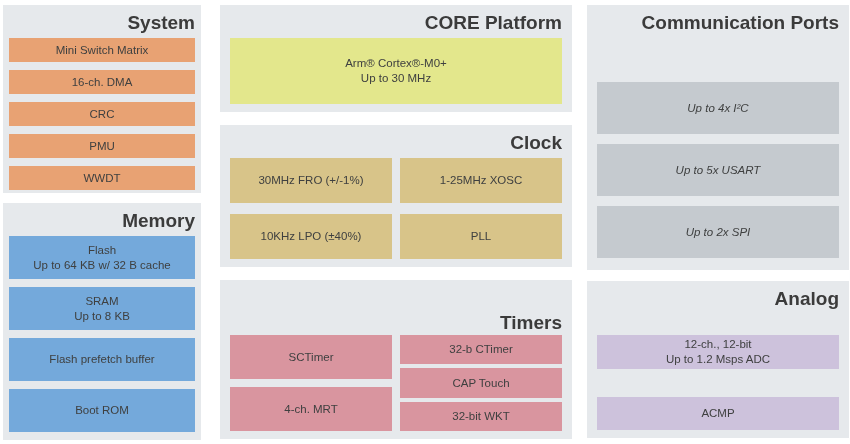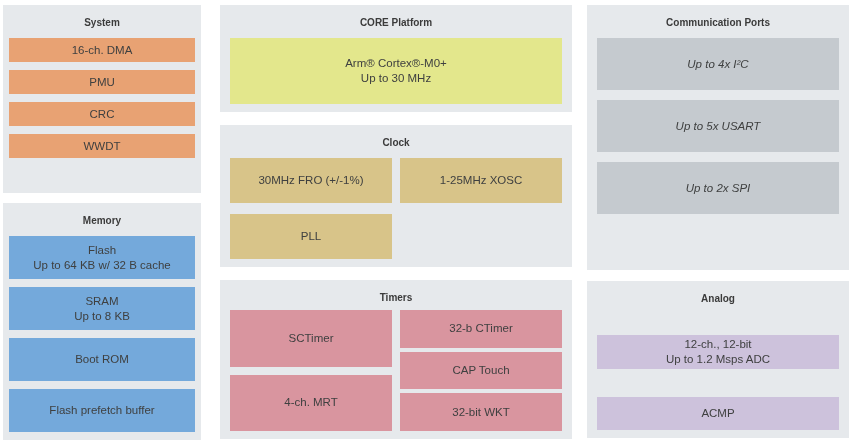--- a/index.html
+++ b/index.html
@@ -18,22 +18,22 @@
   .panel {
     background:var(--panel_bg);
     box-sizing:border-box;
     display:flex; flex-direction:column;
     padding:8px 6px;
   }
   .col-mid .panel, .col-right .panel { padding:8px 10px; }
 
   .panel-title {
     flex:0 0 auto;
-    font-size:10px; font-weight:bold; color:var(--title_text);
-    text-align:center; line-height:20px; margin-bottom:5px;
+    font-size:19px; font-weight:bold; color:var(--title_text);
+    text-align:right; line-height:20px; margin-bottom:5px;
   }
   .blocks { display:flex; flex-direction:column; }
 
   .block {
     display:flex; align-items:center; justify-content:center;
     text-align:center; white-space:pre-line;
     font-size:11.5px; line-height:1.3; color:var(--block_text);
   }
 
   
@@ -47,28 +47,28 @@
 
   .p-core    { height:107px; }
   .p-core .blocks { flex:1; }
   .p-core .block  { flex:1; }
 
   .p-clock   { height:142px; }
   .clock-grid { display:grid; grid-template-columns:1fr 1fr; column-gap:8px; row-gap:11px; }
   .clock-grid .block { height:45px; }
 
   .p-timers  { height:159px; }
-  .p-timers .panel-title { margin-bottom:2px; }
+  .p-timers .panel-title { margin-bottom:2px;margin-top:25px; }
   .timers-grid { flex:1; display:grid; grid-template-columns:1fr 1fr; column-gap:8px; }
   .tcol { display:flex; flex-direction:column; }
   .tcol-left  { gap:8px; }
   .tcol-right { gap:4px;border-radius:9px; }
   .tcol .block { flex:1; }
 
-  .p-comm    { height:265px; }
+  .p-comm    { height:265px;gap:44px; }
   .p-comm .blocks { gap:10px; }
   .p-comm .block  { height:52px; flex:0 0 auto;font-style:italic; }
 
   .p-analog  { height:157px; }
   .p-analog .panel-title { margin-bottom:2px; }
   .p-analog .blocks { flex:1; gap:4px; }
   .p-analog .block  { flex:1;margin-top:24px; }
 
   
   .c-system { background:var(--system_block); }
@@ -82,56 +82,58 @@
 </head>
 <body>
 
 <div class="canvas">
 
   <div class="col col-left">
 
     <section class="panel p-system">
       <div class="panel-title">System</div>
       <div class="blocks">
+        <div class="block c-system">Mini Switch Matrix</div>
         <div class="block c-system">16-ch. DMA</div>
+        <div class="block c-system">CRC</div>
         <div class="block c-system">PMU</div>
-        <div class="block c-system">CRC</div>
         <div class="block c-system">WWDT</div>
       </div>
     </section>
 
     <section class="panel p-memory">
       <div class="panel-title">Memory</div>
       <div class="blocks">
         <div class="block c-memory">Flash
 Up to 64 KB w/ 32 B cache</div>
         <div class="block c-memory">SRAM
 Up to 8 KB</div>
+        <div class="block c-memory">Flash prefetch buffer</div>
         <div class="block c-memory">Boot ROM</div>
-        <div class="block c-memory">Flash prefetch buffer</div>
       </div>
     </section>
 
   </div>
 
   <div class="col col-mid">
 
     <section class="panel p-core">
       <div class="panel-title">CORE Platform</div>
       <div class="blocks">
         <div class="block c-core">Arm® Cortex®-M0+
 Up to 30 MHz</div>
       </div>
     </section>
 
     <section class="panel p-clock">
       <div class="panel-title">Clock</div>
       <div class="clock-grid">
         <div class="block c-clock">30MHz FRO (+/-1%)</div>
         <div class="block c-clock">1-25MHz XOSC</div>
+        <div class="block c-clock">10KHz LPO (±40%)</div>
         <div class="block c-clock">PLL</div>
       </div>
     </section>
 
     <section class="panel p-timers">
       <div class="panel-title">Timers</div>
       <div class="timers-grid">
         <div class="tcol tcol-left">
           <div class="block c-timers">SCTimer</div>
           <div class="block c-timers">4-ch. MRT</div>

